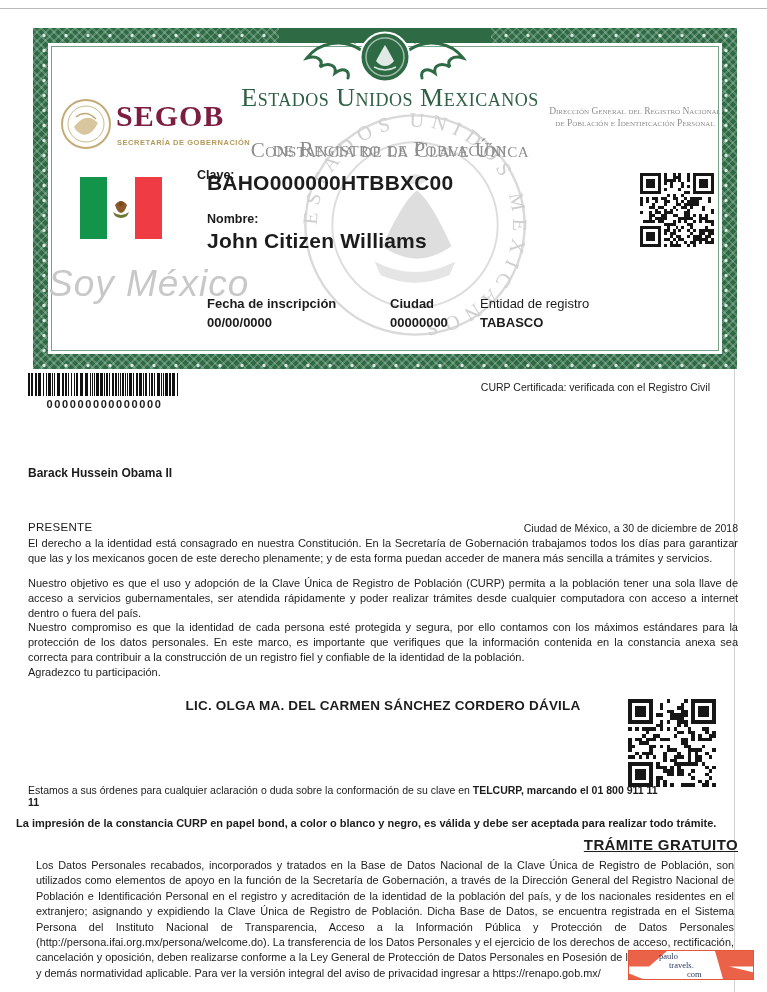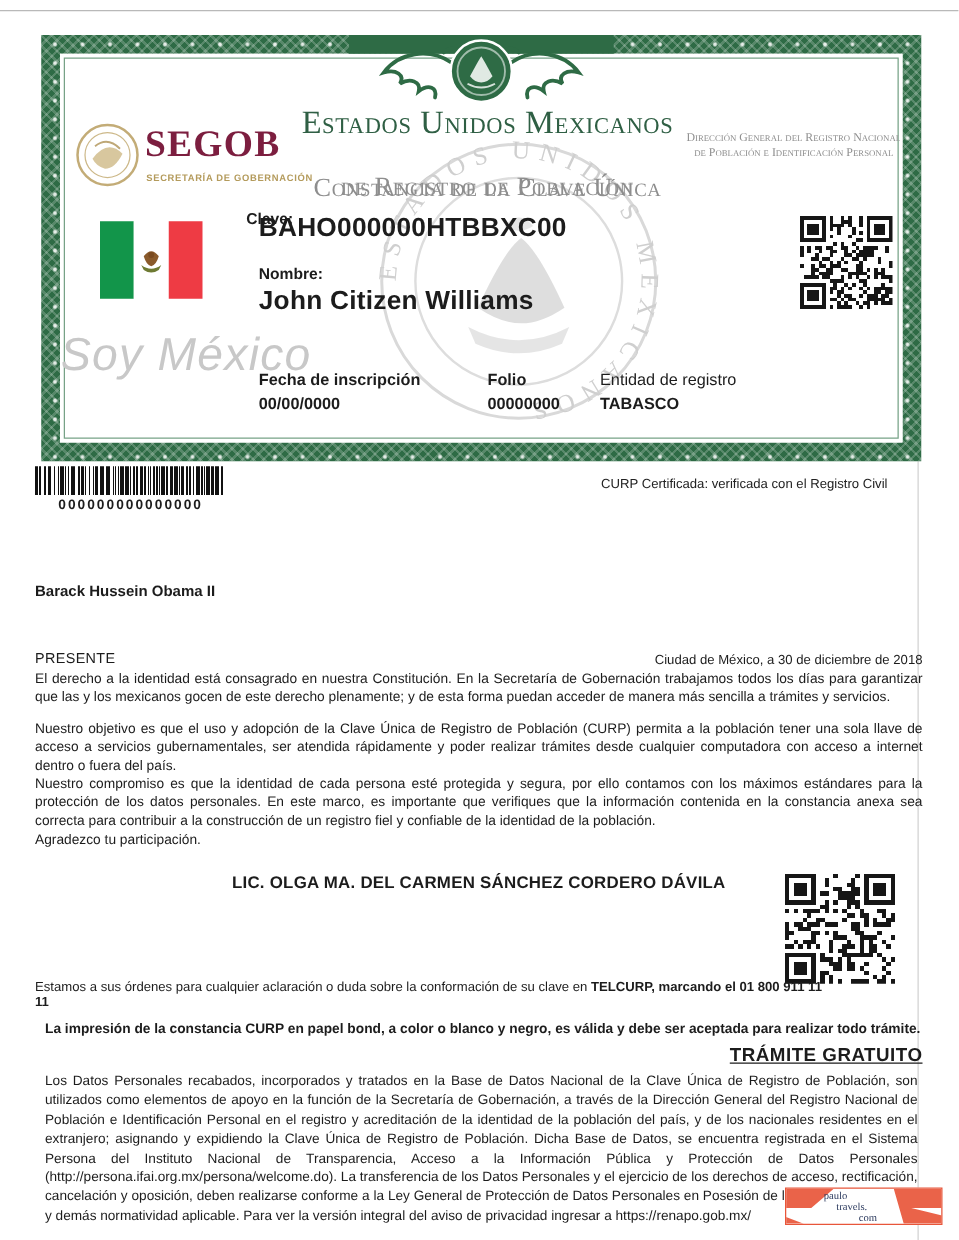--- a/index.html
+++ b/index.html
@@ -82,21 +82,21 @@
 
   
   .recipient{left:28px;top:466px;font-size:12px;font-weight:bold;}
   .presente{left:28px;top:521px;font-size:11.5px;letter-spacing:.3px;}
   .date-line{top:522px;right:29px;font-size:10.5px;}
   .para{left:28px;width:710px;font-size:11px;line-height:15px;text-align:justify;}
   .p1{top:536px;} .p2{top:576px;} .p3{top:620px;} .p4{top:665px;text-align:left;}
   .sig-name{left:28px;top:698px;width:710px;text-align:center;font-size:13.5px;font-weight:bold;letter-spacing:.2px;}
   .sig-title{left:28px;top:739px;width:710px;text-align:center;font-size:12px;letter-spacing:.3px;}
   .contact{left:28px;top:784px;width:640px;font-size:10.5px;}
-  .print-notice{left:36px;top:817px;width:710px;font-size:11px;font-weight:bold;}
+  .print-notice{left:16px;top:817px;width:710px;font-size:11px;font-weight:bold;}
   .free-title{left:28px;top:836px;width:710px;text-align:right;font-size:15px;font-weight:bold;letter-spacing:.4px;text-decoration:underline;}
   .privacy{left:36px;top:858px;width:698px;font-size:10.9px;line-height:15.4px;text-align:justify;}
 
   
   .stamp{left:628px;top:950px;width:126px;height:30px;border:1px solid var(--stamp-red);background:#fff;overflow:hidden;}
   .stamp-block{position:absolute;top:0;height:100%;width:40px;background:var(--stamp-red);opacity:.92;}
   .stamp-l{left:-2px;clip-path:polygon(0 0,100% 0,55% 55%,0 55%,0 100%,40% 100%,0 78%);}
   .stamp-r{right:-2px;clip-path:polygon(0 0,100% 0,100% 55%,35% 55%,100% 78%,100% 100%,20% 100%);}
   .stamp-txt{position:absolute;left:30px;top:1px;width:60px;font-family:"Liberation Serif","DejaVu Serif",serif;
     color:var(--stamp-blue);font-size:8.5px;line-height:9px;}
@@ -155,21 +155,21 @@
       <div class="abs doc-t1 serif sc">Constancia de la Clave Única</div>
       <div class="abs doc-t2 serif sc">de Registro de Población</div>
       <div class="abs dirblock serif sc">Dirección General del Registro Nacional de Población e Identificación Personal</div>
 
       <div class="abs f-lbl lbl-clave">Clave:</div>
       <div class="abs f-val val-clave">BAHO000000HTBBXC00</div>
       <div class="abs f-lbl lbl-nombre">Nombre:</div>
       <div class="abs f-val val-nombre">John Citizen Williams</div>
 
       <div class="abs row-lbl c1">Fecha de inscripción</div>
-      <div class="abs row-lbl c2">Folio</div>
+      <div class="abs row-lbl c2">Ciudad</div>
       <div class="abs row-lbl c3 lbl-entidad">Entidad de registro</div>
       <div class="abs row-val c1">00/00/0000</div>
       <div class="abs row-val c2">00000000</div>
       <div class="abs row-val c3">TABASCO</div>
 
       <div class="abs qr qr1">
           <svg viewBox="0 0 25 25" shape-rendering="crispEdges">
             <g fill="#161616">
               <rect x="0" y="0" width="1" height="1"></rect>
               <rect x="1" y="0" width="1" height="1"></rect>

